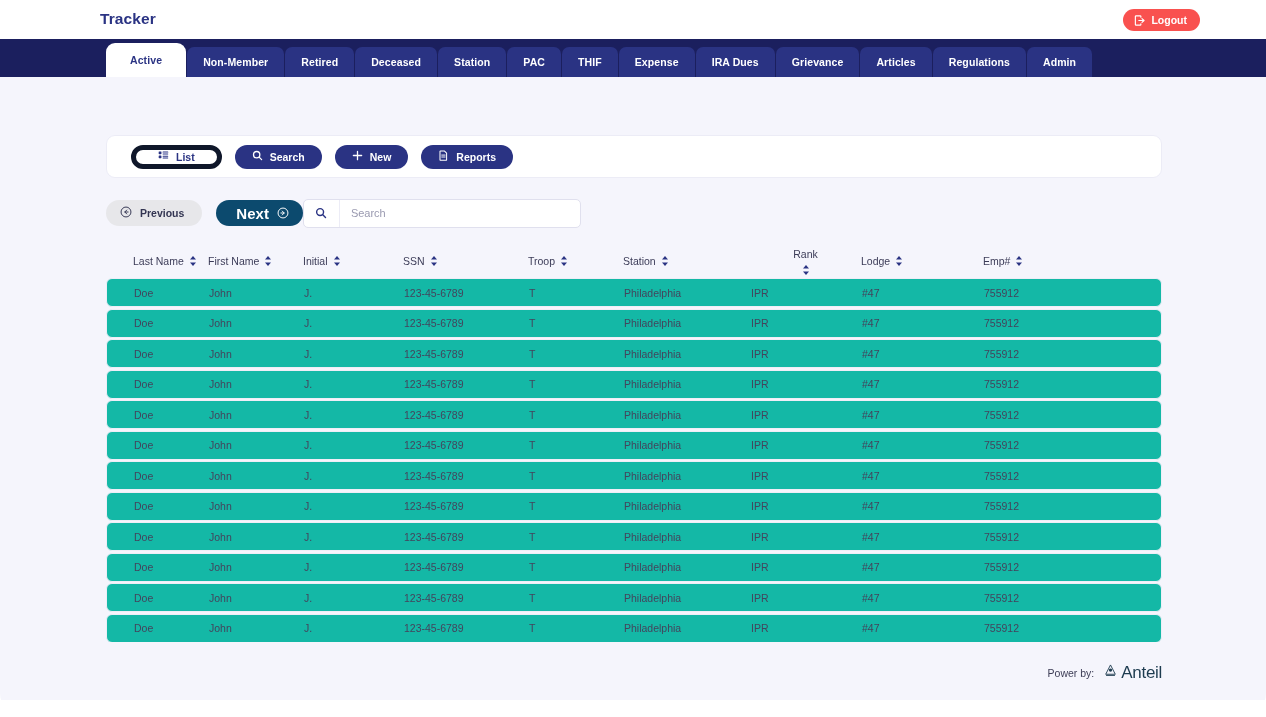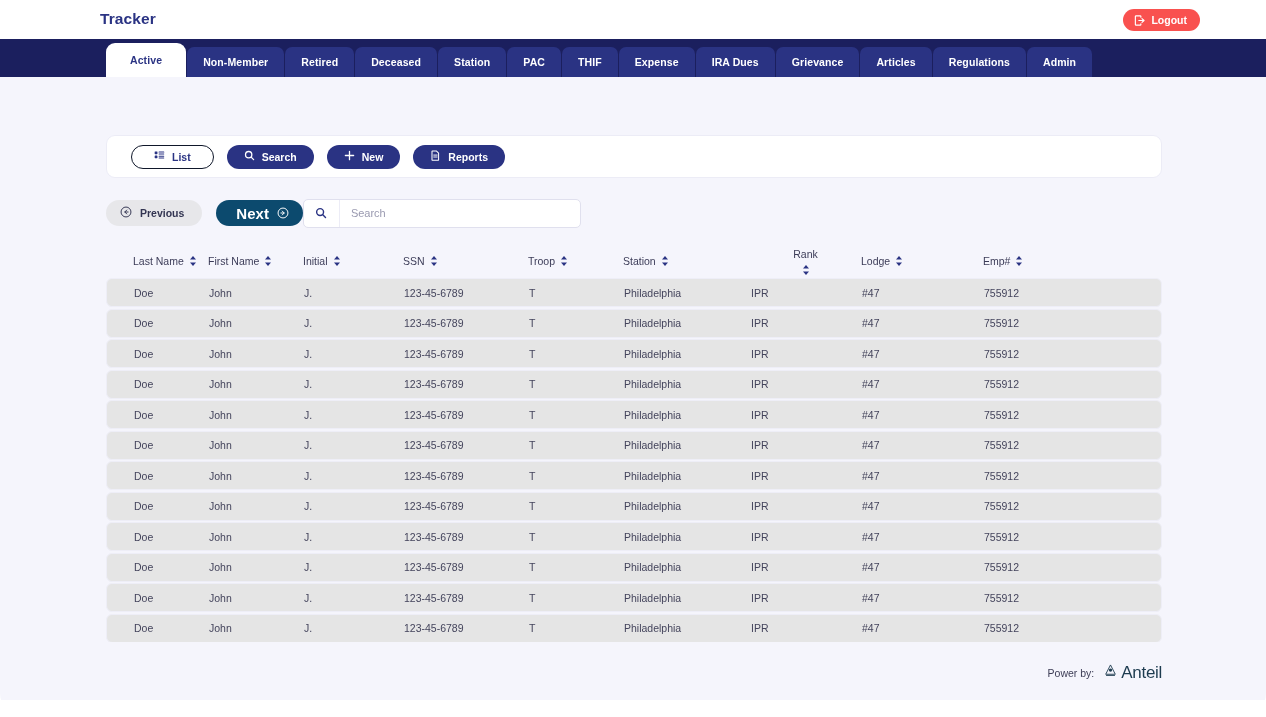--- a/index.html
+++ b/index.html
@@ -127,21 +127,21 @@
     gap: 7px;
     padding: 0 17px;
     cursor: pointer;
     font-family: "Liberation Sans", sans-serif;
     border: none;
     white-space: nowrap;
   }
   .pill.light {
     background: #ffffff;
     color: #2a3383;
-    border: 1px solid #0f172a;
+    border: 5px solid #0f172a;
     padding: 0 22px;
   }
   .pill.dark {
     background: #2a3383;
     color: #ffffff;
   }
 
   
   .pagerow {
     position: absolute;
@@ -244,21 +244,21 @@
     font-size: 10.5px;
     color: #3c3c58;
     display: flex;
     align-items: center;
     gap: 5px;
     white-space: nowrap;
   }
   .sort-ico { display: inline-block; line-height: 0; }
   .tbody-row {
     height: 29px;
-    background: #e5e5e5;
+    background: #14b8a6;
     border: 1px solid #eeeef7;
     border-radius: 6px;
     margin-bottom: 1.5px;
   }
   .td {
     font-size: 10.5px;
     color: #44445c;
     white-space: nowrap;
     overflow: hidden;
   }

